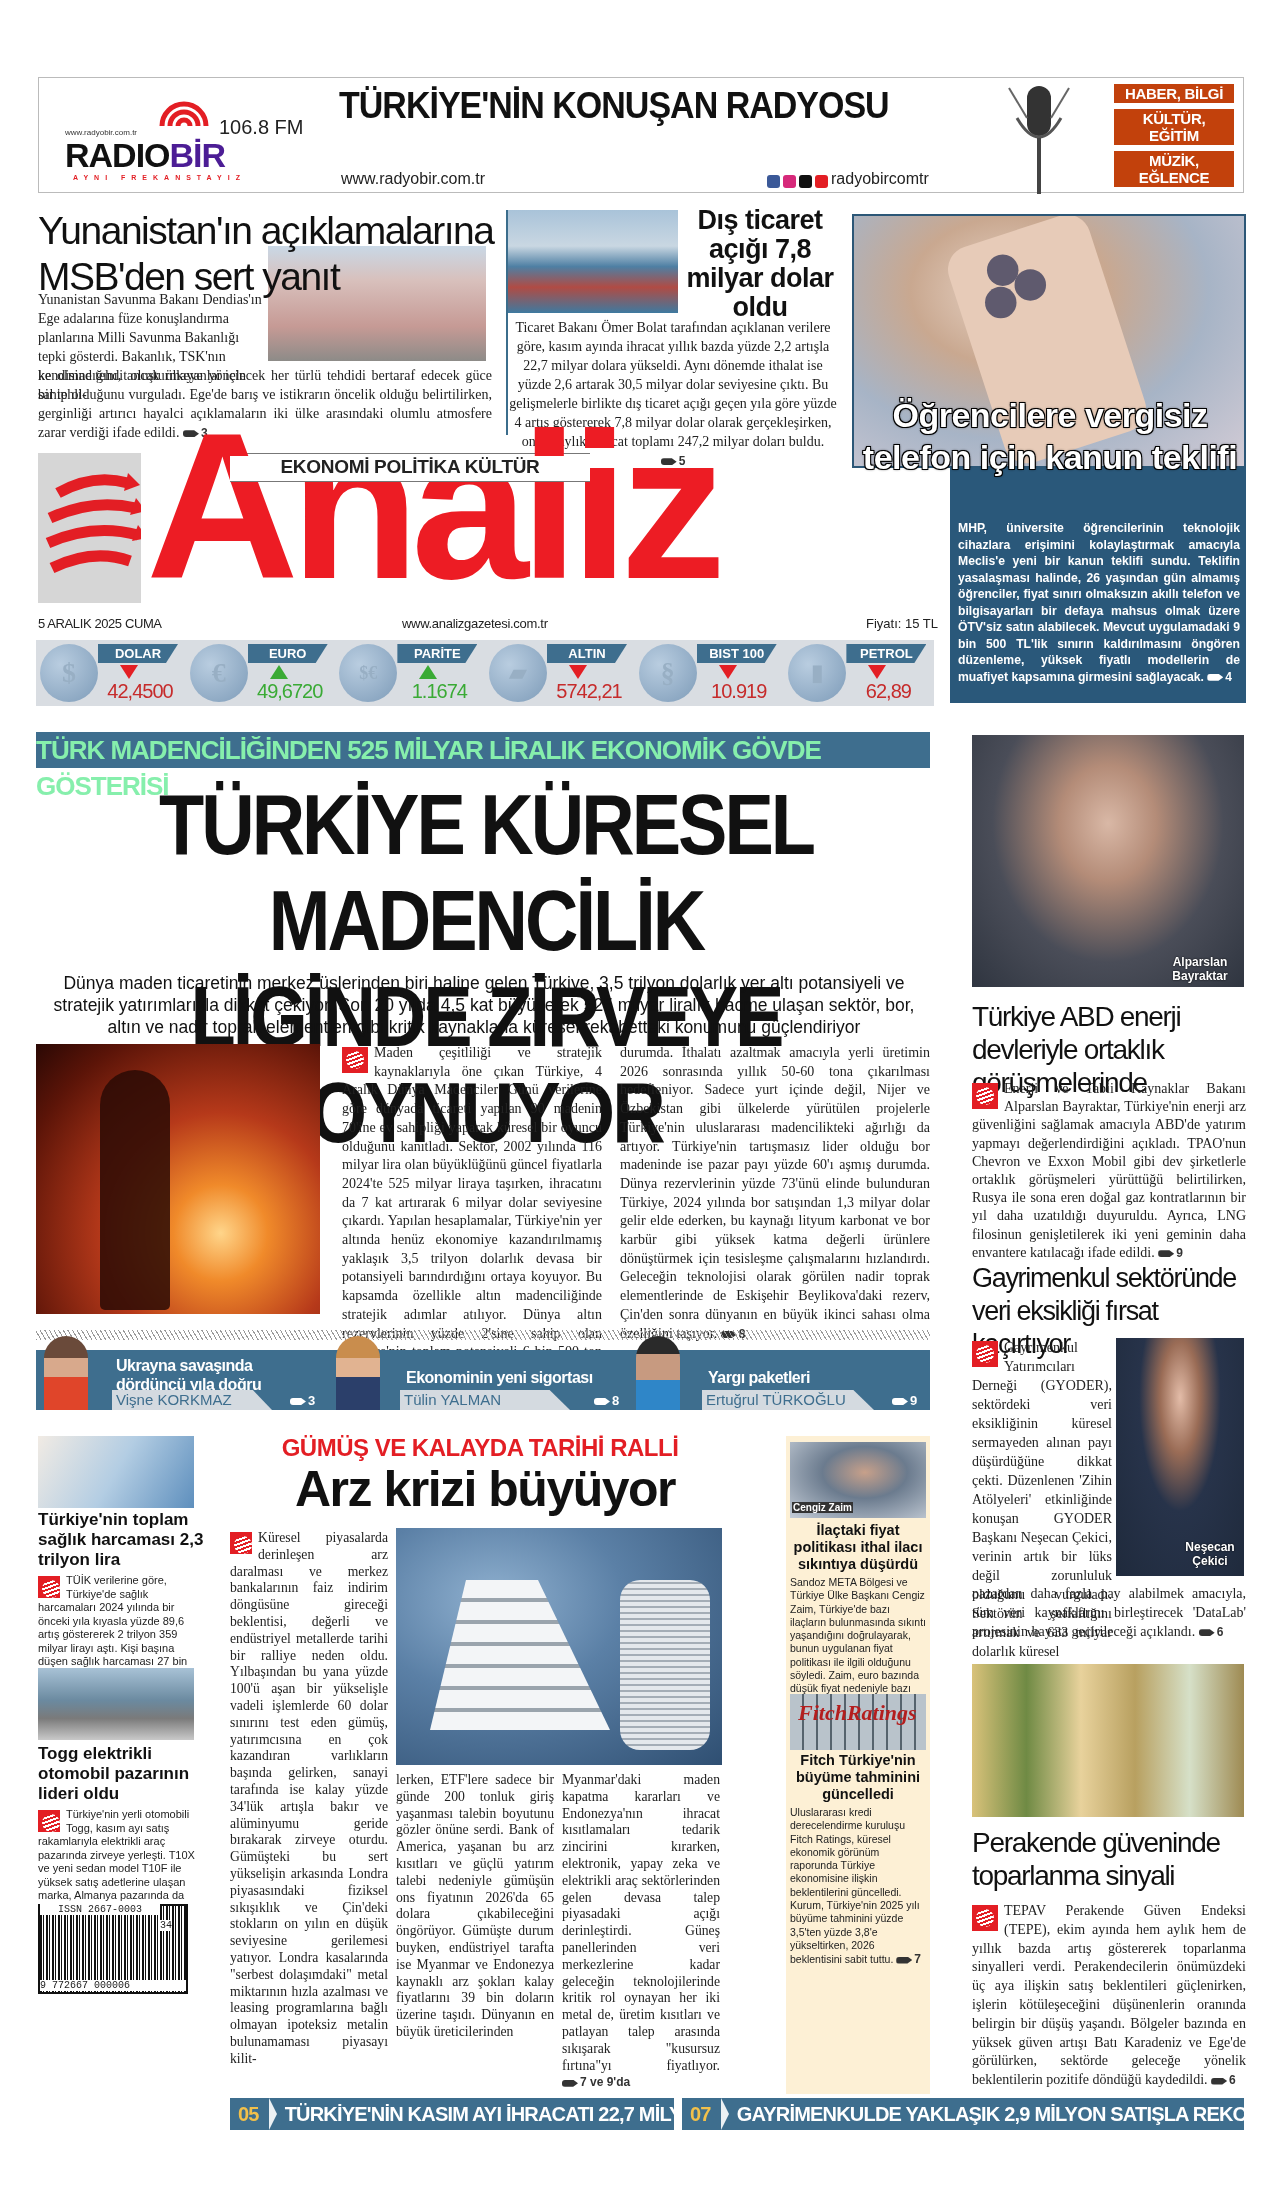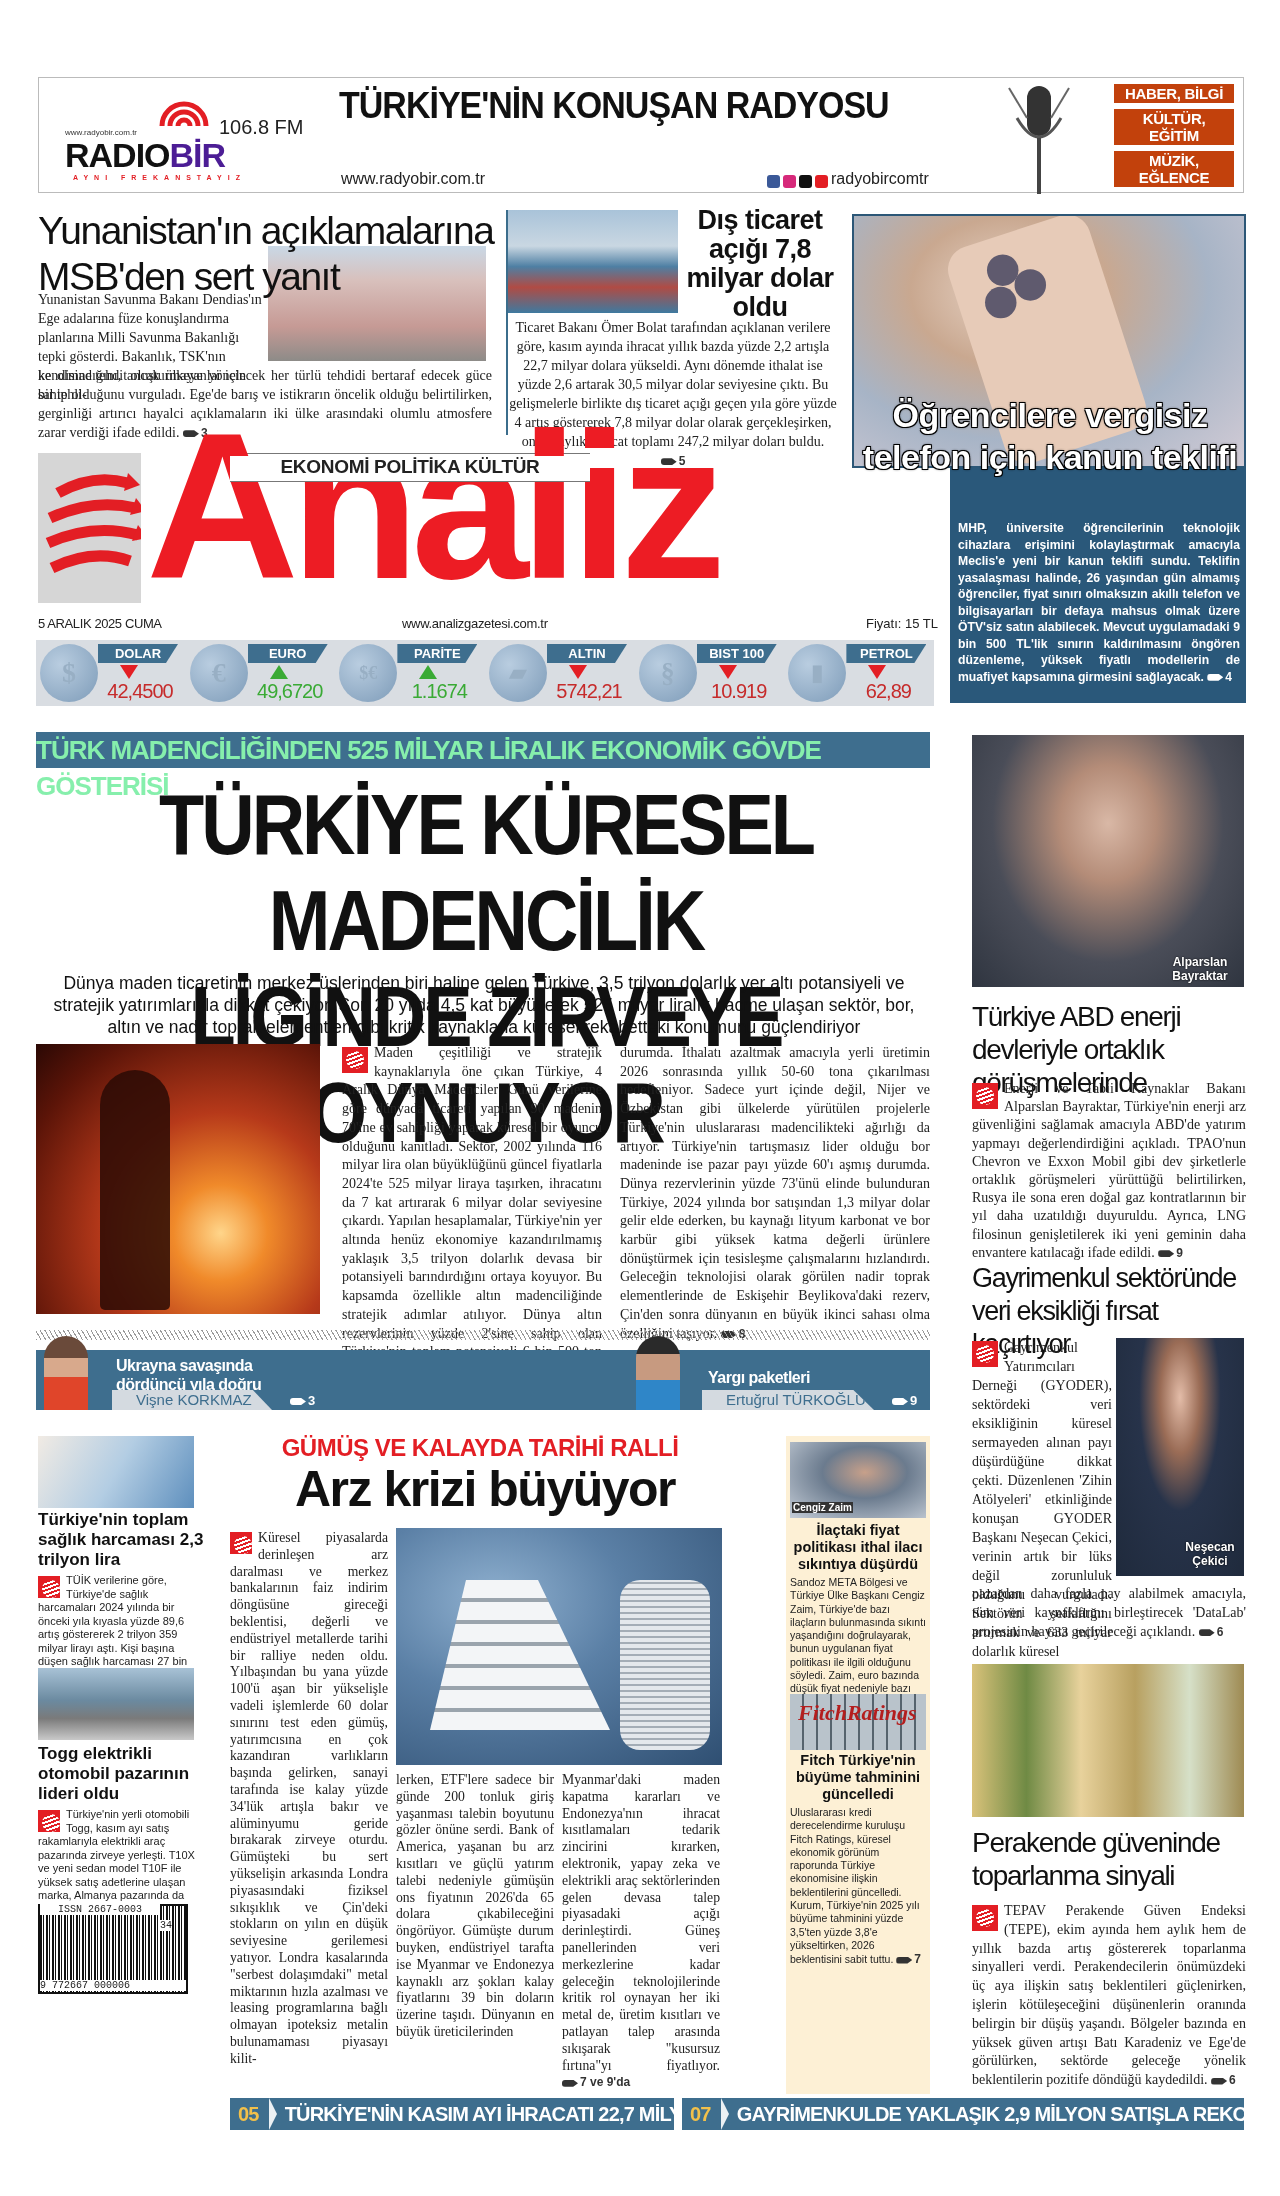--- a/index.html
+++ b/index.html
@@ -63,21 +63,21 @@
 .logo-sq{width:26px;height:26px;background:#e31e24;display:inline-block;position:relative;overflow:hidden}
 .logo-sq:before{content:"";position:absolute;left:4px;top:4px;width:18px;height:18px;border-radius:50%;background:repeating-linear-gradient(160deg,#fff 0 2px,#e31e24 2px 4px)}
 .col-a{left:342px;top:1044px;width:260px;font:14px "Liberation Serif",serif;line-height:18.7px}
 .col-b{left:620px;top:1044px;width:310px;font:14px "Liberation Serif",serif;line-height:18.7px}
 .hatch{left:36px;top:1330px;width:894px;height:10px;background:repeating-linear-gradient(60deg,#999 0 1px,transparent 1px 4px)}
 
 .colbar{left:36px;top:1350px;width:894px;height:60px;background:#3e6e8e}
 .cw{position:absolute;top:0;height:60px}
 .cw .face{position:absolute;width:44px;height:74px;top:-14px;border-radius:22px 22px 0 0}
 .cw .t{position:absolute;top:6px;color:#fff;font:bold 16px "Liberation Sans",sans-serif;line-height:19px;letter-spacing:-0.5px}
-.cw .nm{position:absolute;bottom:0;height:20px;background:#d4dae0;color:#3e6e8e;font:15px "Liberation Sans",sans-serif;line-height:20px;padding-left:24px;clip-path:polygon(0 0,88% 0,100% 100%,0 100%)}
+.cw .nm{position:absolute;bottom:0;height:20px;background:#d4dae0;color:#3e6e8e;font:15px "Liberation Sans",sans-serif;line-height:20px;padding-left:4px;clip-path:polygon(0 0,88% 0,100% 100%,0 100%)}
 .cw .pg{position:absolute;bottom:2px;color:#fff;font:bold 13px "Liberation Sans",sans-serif}
 
 .img-bay{left:972px;top:735px;width:272px;height:252px;background:radial-gradient(ellipse at 50% 35%,#d9b8a6 0%,#b48c78 25%,#4a4d58 60%,#2f3540 100%)}
 .cap-bay{left:1160px;top:955px;font:bold 12px "Liberation Sans",sans-serif;color:#fff;line-height:14px;text-align:center;text-shadow:0 0 2px #000}
 .h-bay{left:972px;top:1000px;width:278px;font:28px "Liberation Sans",sans-serif;line-height:33px;letter-spacing:-1.3px;color:#111}
 .p-bay{left:972px;top:1080px;width:274px;font:14px "Liberation Serif",serif;line-height:18.2px}
 .h-gyo{left:972px;top:1262px;width:278px;font:27px "Liberation Sans",sans-serif;line-height:33px;letter-spacing:-1.3px;color:#111}
 .img-nes{left:1116px;top:1338px;width:128px;height:238px;background:radial-gradient(ellipse at 50% 25%,#e3bca8 0%,#9a6c56 22%,#27334a 45%,#1f2a3c 100%)}
 .cap-nes{left:1180px;top:1540px;font:bold 12px "Liberation Sans",sans-serif;color:#fff;line-height:14px;text-align:center;text-shadow:0 0 2px #000}
 .p-gyo{left:972px;top:1338px;width:140px;font:14px "Liberation Serif",serif;line-height:19px}
@@ -290,20 +290,26 @@
 <p class="abs col-b just"><span>durumda. İthalatı azaltmak amacıyla yerli üretimin 2026 sonrasında yıllık 50-60 tona çıkarılması hedefleniyor. Sadece yurt içinde değil, Nijer ve Özbekistan gibi ülkelerde yürütülen projelerle Türkiye'nin uluslararası madencilikteki ağırlığı da artıyor. Türkiye'nin tartışmasız lider olduğu bor madeninde ise pazar payı yüzde 60'ı aşmış durumda. Dünya rezervlerinin yüzde 73'ünü elinde bulunduran Türkiye, 2024 yılında bor satışından 1,3 milyar dolar gelir elde ederken, bu kaynağı lityum karbonat ve bor karbür gibi yüksek katma değerli ürünlere dönüştürmek için tesisleşme çalışmalarını hızlandırdı. Geleceğin teknolojisi olarak görülen nadir toprak elementlerinde de Eskişehir Beylikova'daki rezerv, Çin'den sonra dünyanın en büyük ikinci sahası olma özelliğini taşıyor.</span> <span class="jump">8</span></p>
 <div class="abs hatch"></div>
 
 <div class="abs colbar">
   <div class="cw" style="left:0;width:300px">
     <span class="face" style="left:8px;background:linear-gradient(#6a4a3a 0 30%,#d8a98c 30% 55%,#e0452a 55%)"></span>
     <span class="t" style="left:80px;width:200px">Ukrayna savaşında dördüncü yıla doğru ilerlerken</span>
     <span class="nm" style="left:76px;width:160px">Vişne KORKMAZ</span>
     <span class="pg jump w" style="left:254px">3</span>
   </div>
+  <div class="cw" style="left:300px;width:300px">
+    <span class="face" style="left:0;background:linear-gradient(#c98d4d 0 30%,#e1b391 30% 55%,#2b3f6a 55%)"></span>
+    <span class="t" style="left:70px;width:220px;top:18px">Ekonominin yeni sigortası</span>
+    <span class="nm" style="left:64px;width:170px">Tülin YALMAN</span>
+    <span class="pg jump w" style="left:258px">8</span>
+  </div>
   <div class="cw" style="left:600px;width:294px">
     <span class="face" style="left:0;background:linear-gradient(#2a2a2a 0 25%,#c79a80 25% 60%,#2f86c8 60%)"></span>
     <span class="t" style="left:72px;width:200px;top:18px">Yargı paketleri</span>
     <span class="nm" style="left:66px;width:172px">Ertuğrul TÜRKOĞLU</span>
     <span class="pg jump w" style="left:256px">9</span>
   </div>
 </div>
 
 <div class="abs img-bay"></div>
 <span class="abs cap-bay" style="width:80px">Alparslan Bayraktar</span>

